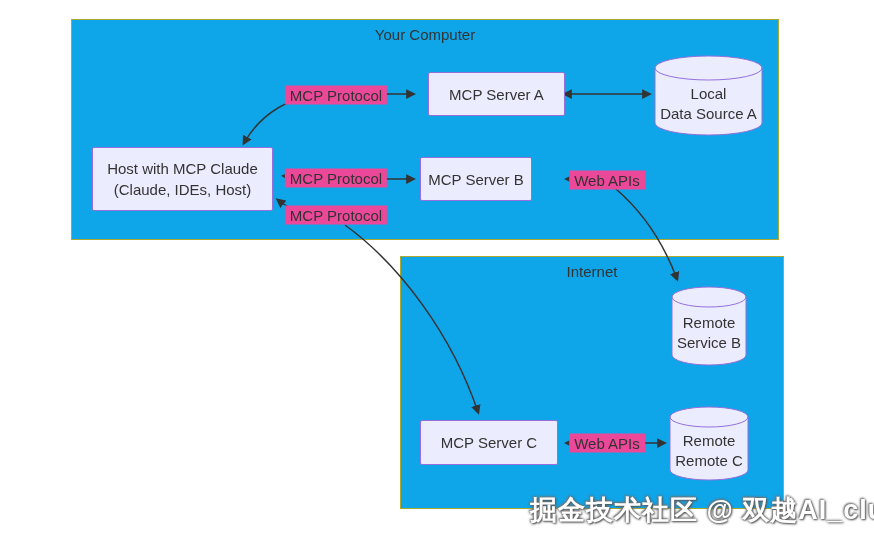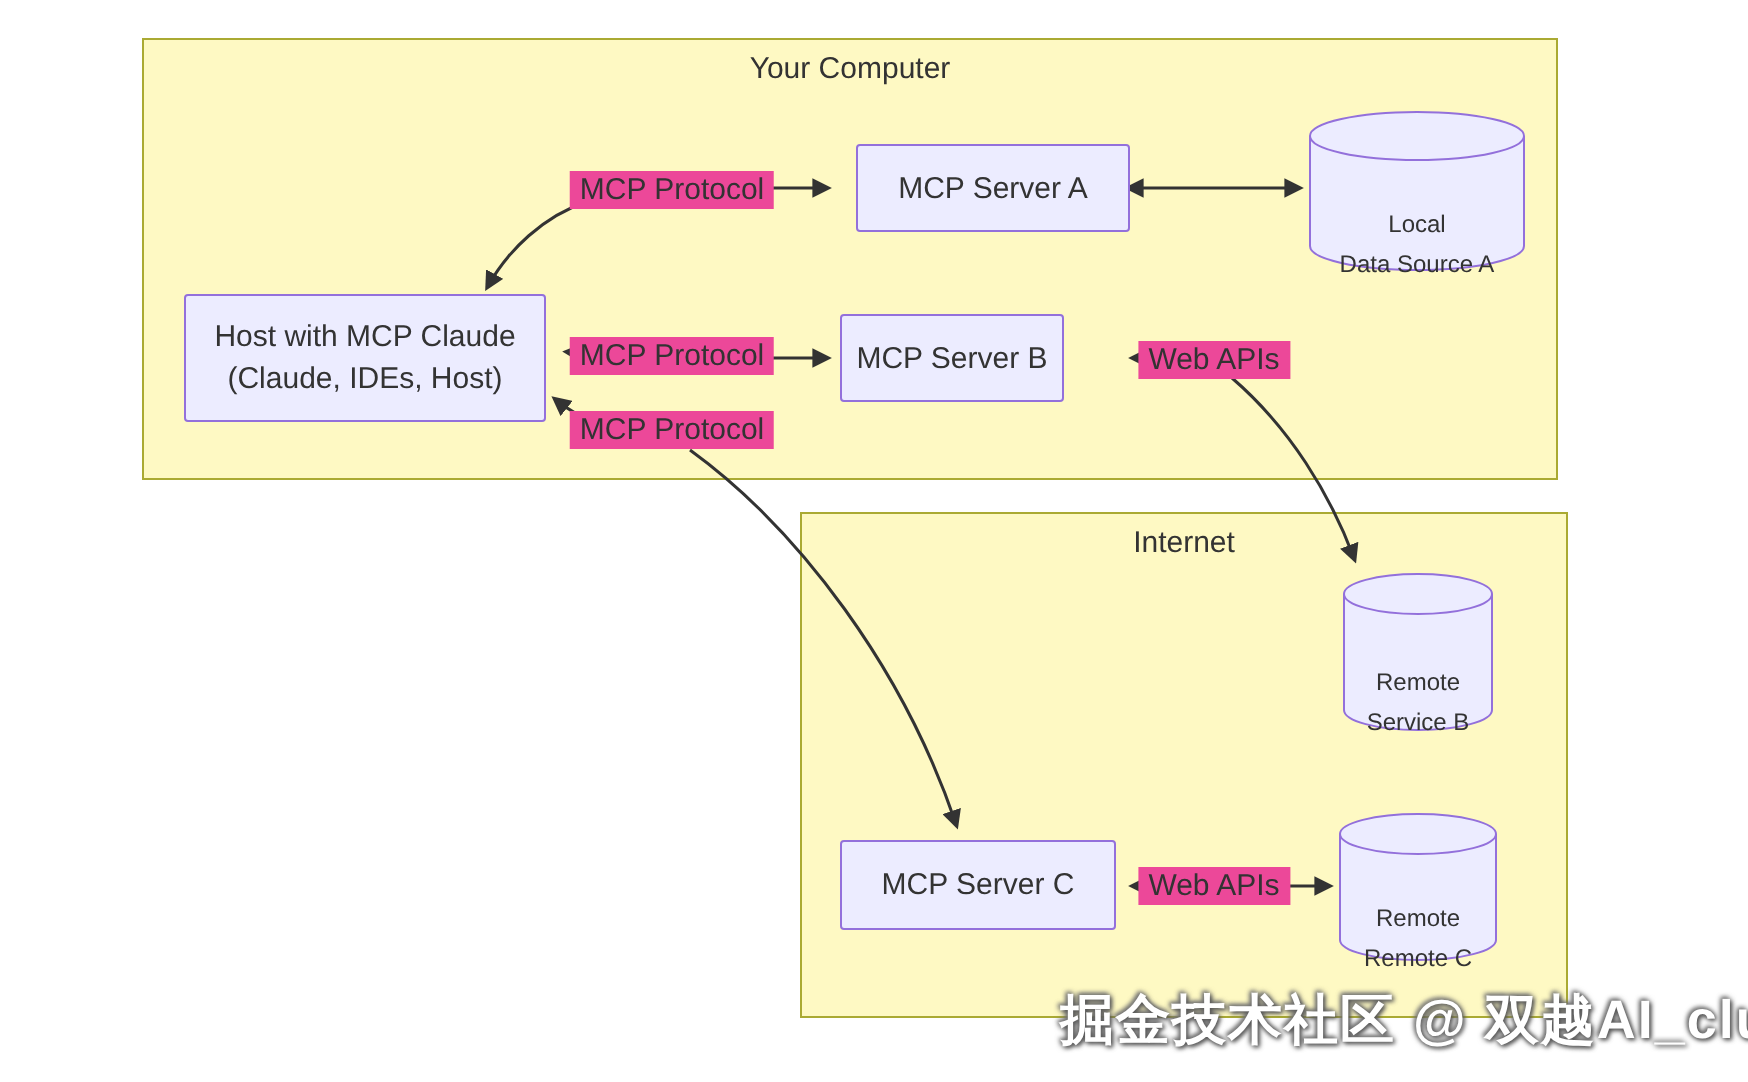--- a/index.html
+++ b/index.html
@@ -11,21 +11,21 @@
   .canvas {
     position: relative;
     width: 874px;
     height: 541px;
     background: #ffffff;
     overflow: hidden;
   }
   
   .group {
     position: absolute;
-    background: #fef9c3;
+    background: #0ea5e9;
     border: 1px solid #aaaa33;
     padding-left: 31px;
   }
   .g-computer { left: 71px; top: 19px; width: 708px; height: 221px; }
   .g-internet { left: 400px; top: 256px; width: 384px; height: 253px; }
   .group-title {
     position: absolute;
     top: 6px; left: 0; right: 0;
     text-align: center;
     font-size: 15px;
@@ -56,25 +56,24 @@
   .n-host    { left: 92px;  top: 147px; width: 181px; height: 64px; }
   .n-serverA { left: 428px; top: 72px;  width: 137px; height: 44px; }
   .n-serverB { left: 420px; top: 157px; width: 112px; height: 44px; }
   .n-serverC { left: 420px; top: 420px; width: 138px; height: 45px; }
   
   .cyl-text {
     position: absolute;
     display: flex;
     flex-direction: column;
     align-items: center;
-    font-size: 12px;
+    font-size: 15px;
     line-height: 20px;
     text-align: center;
     color: #333333;
-    margin-top: 18px;
   }
   .t-dsa { left: 655px; top: 84px;  width: 107px; }
   .t-rsb { left: 664px; top: 313px; width: 90px;  }
   .t-rsc { left: 664px; top: 431px; width: 90px;  }
   
   .elabel {
     position: absolute;
     transform: translate(-50%, -50%);
     background: #ec4899;
     padding: 1px 5px;

